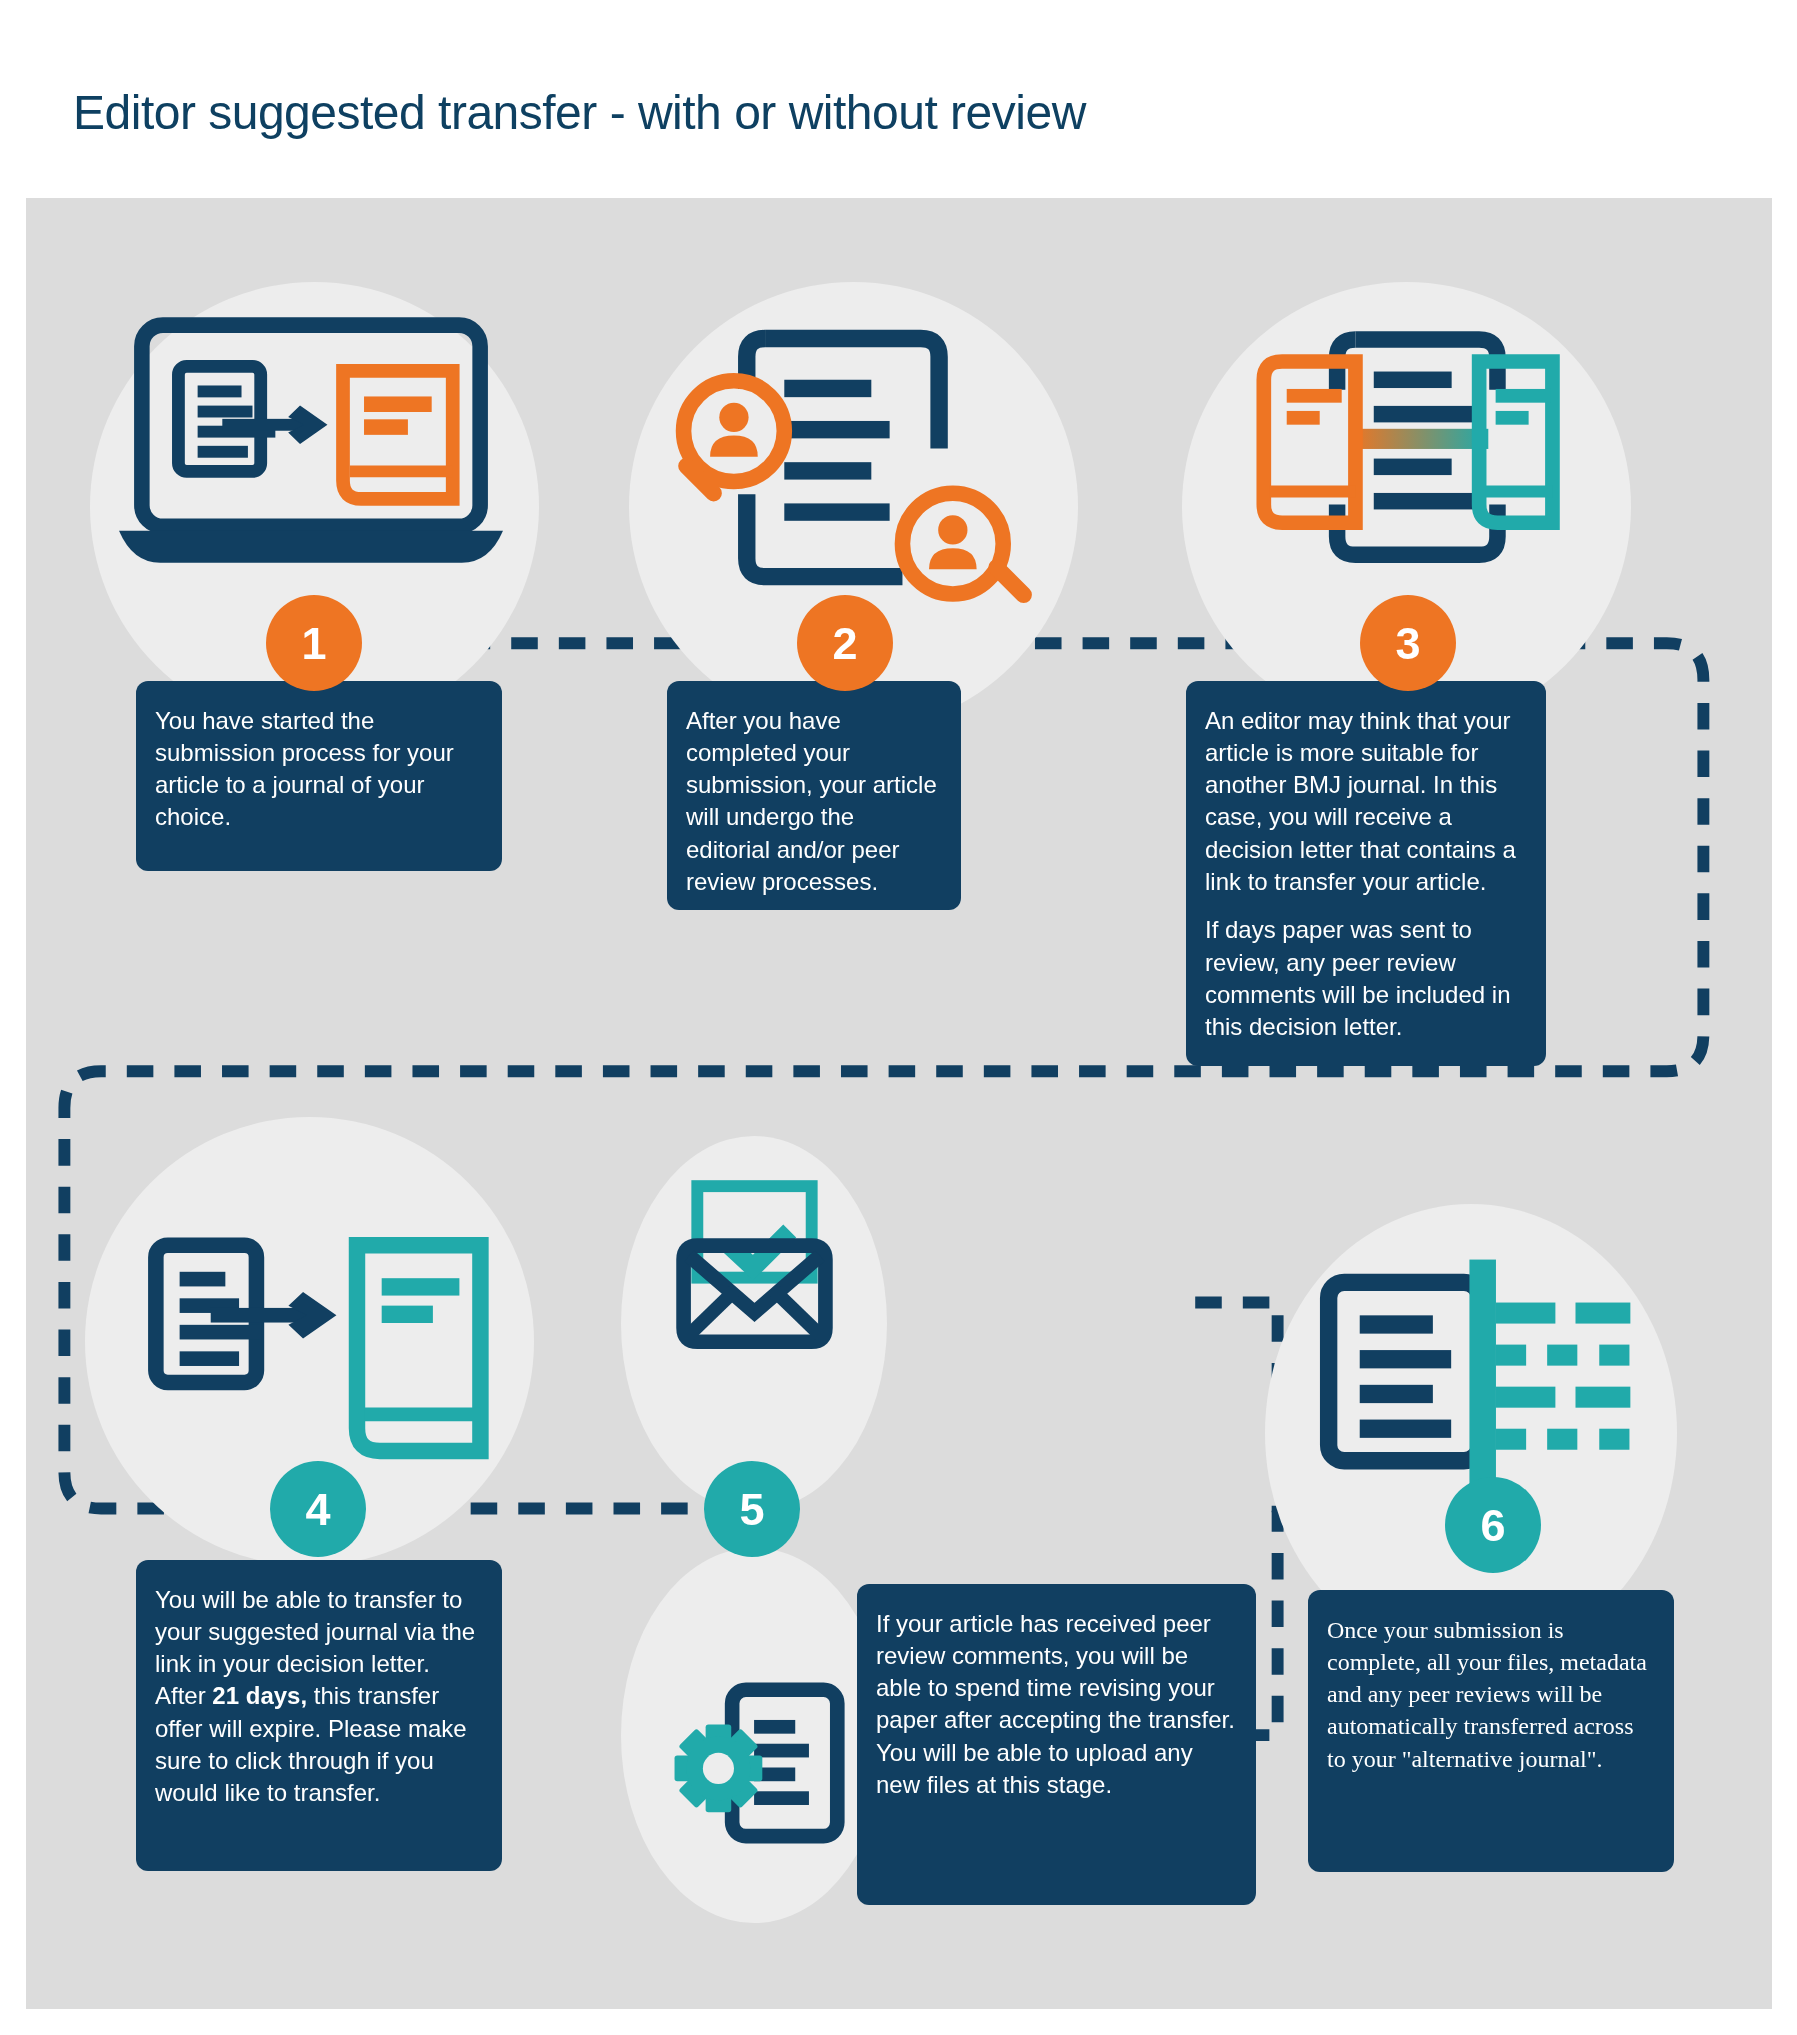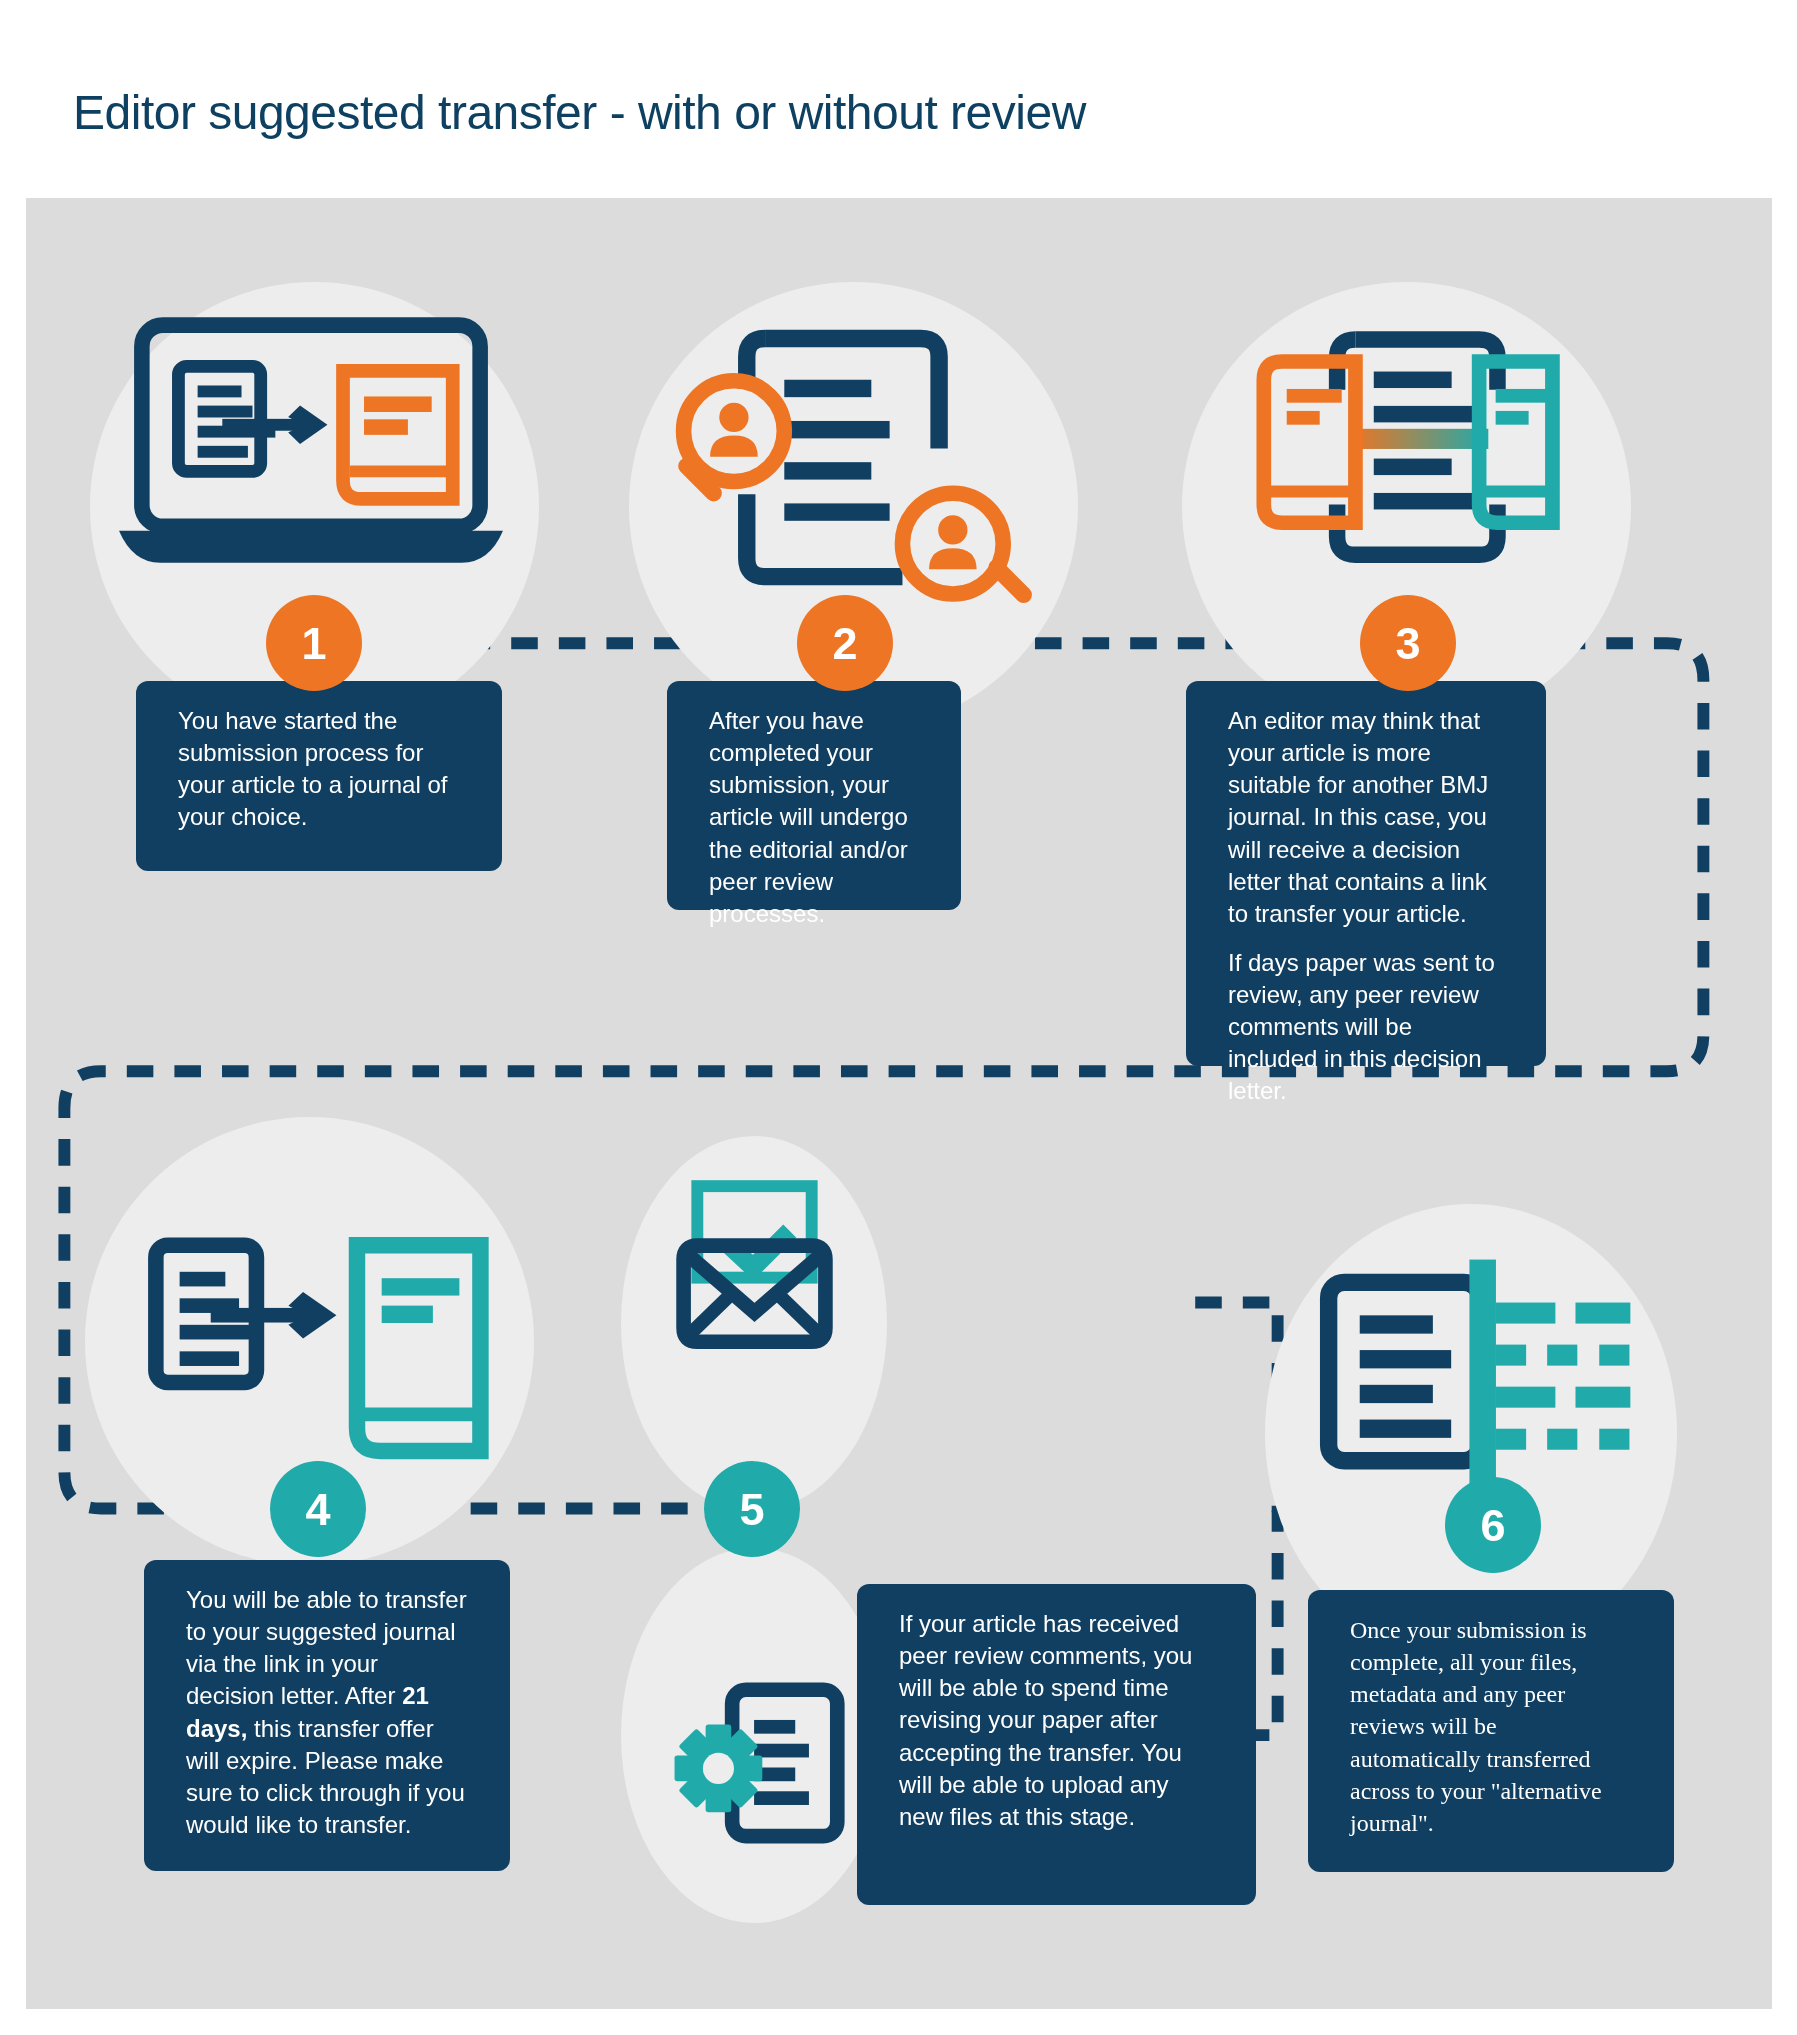--- a/index.html
+++ b/index.html
@@ -46,21 +46,21 @@
   }
   .badge.orange{background:#EE7523;}
   .badge.teal{background:#21AAAA;}
 
   
   .card{
     position:absolute;
     background:#113F61;
     border-radius:12px;
     box-sizing:border-box;
-    padding:24px 42px;
+    padding:24px 19px;
     color:#ffffff;
     z-index:5;
   }
   .card p{
     margin:0 0 16.5px 0;
     font-size:24px;line-height:1.34;
     font-weight:400;
   }
   .card p:last-child{margin-bottom:0;}
   .card b{font-weight:700;}
@@ -278,21 +278,21 @@
 
   <div class="card" style="left:667px;top:681px;width:294px;height:229px;">
     <p>After you have completed your submission, your article will undergo the editorial and/or peer review processes.</p>
   </div>
 
   <div class="card" style="left:1186px;top:681px;width:360px;height:385px;">
     <p>An editor may think that your article is more suitable for another BMJ journal. In this case, you will receive a decision letter that contains a link to transfer your article.</p>
     <p>If days paper was sent to review, any peer review comments will be included in this decision letter.</p>
   </div>
 
-  <div class="card" style="left:136px;top:1560px;width:366px;height:311px;margin-left:8px;">
+  <div class="card" style="left:136px;top:1560px;width:366px;height:311px;">
     <p>You will be able to transfer to your suggested journal via the link in your decision letter. After <b>21 days,</b> this transfer offer will expire. Please make sure to click through if you would like to transfer.</p>
   </div>
 
 
   <div class="card" style="left:857px;top:1584px;width:399px;height:321px;">
     <p>If your article has received peer review comments, you will be able to spend time revising your paper after accepting the transfer. You will be able to upload any new files at this stage.</p>
   </div>
 
   <div class="card" style="left:1308px;top:1590px;width:366px;height:282px;font-family:Liberation Serif, serif;">
     <p>Once your submission is complete, all your files, metadata and any peer reviews will be automatically transferred across to your "alternative journal".</p>

